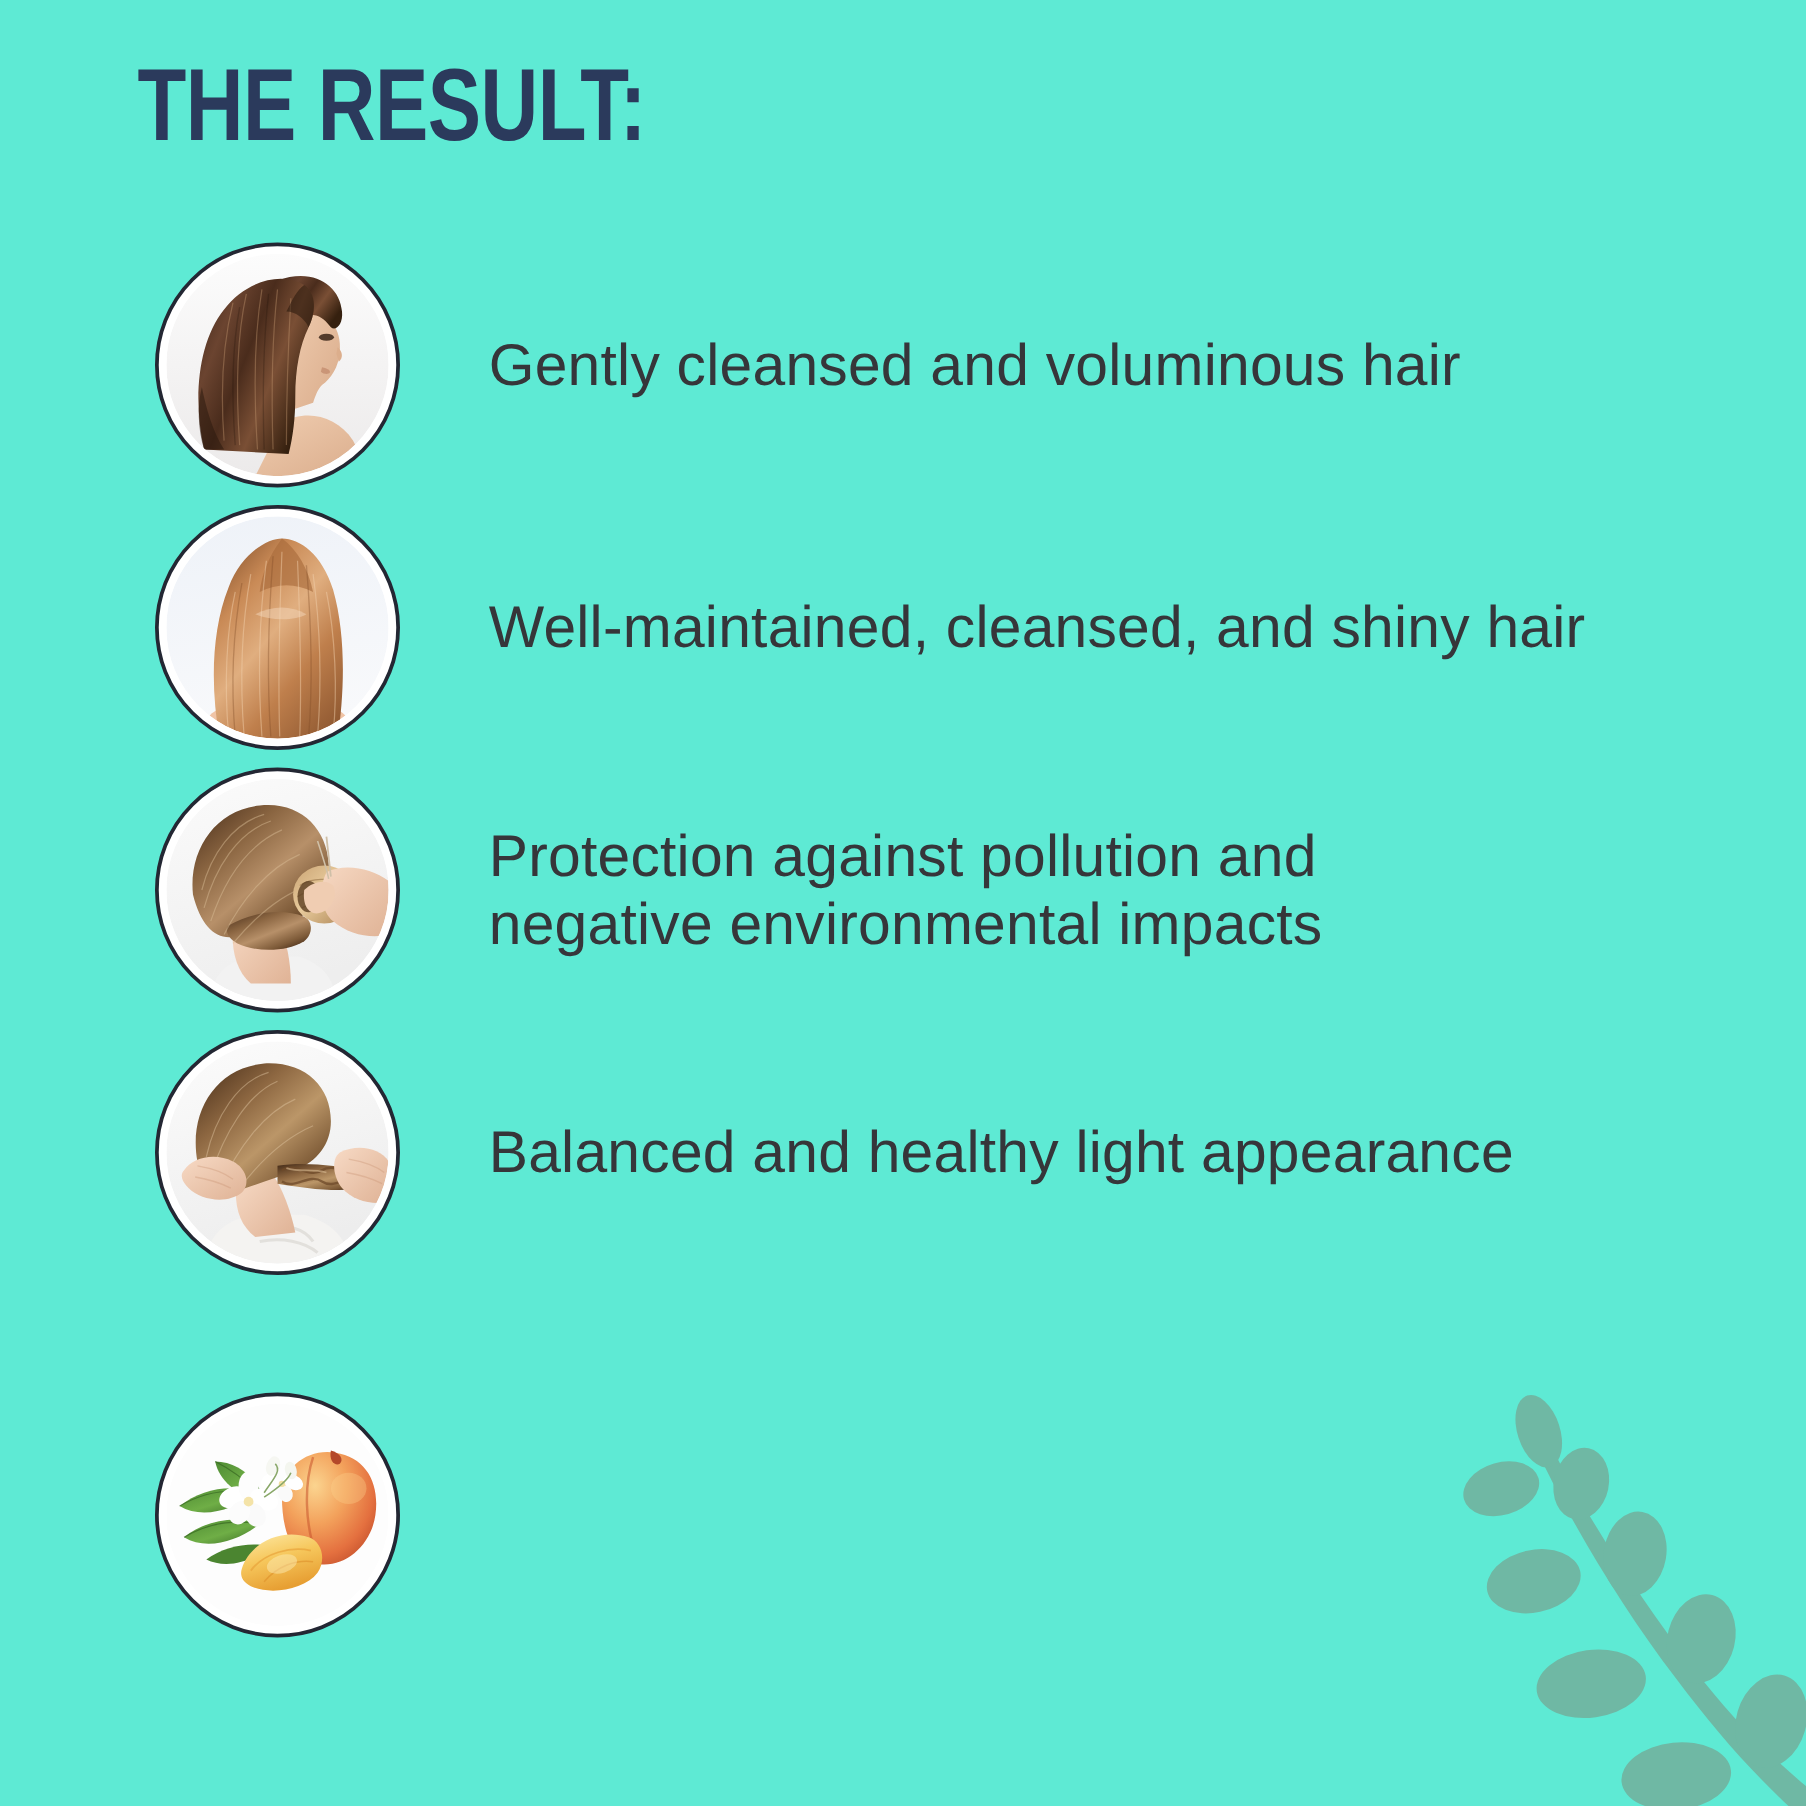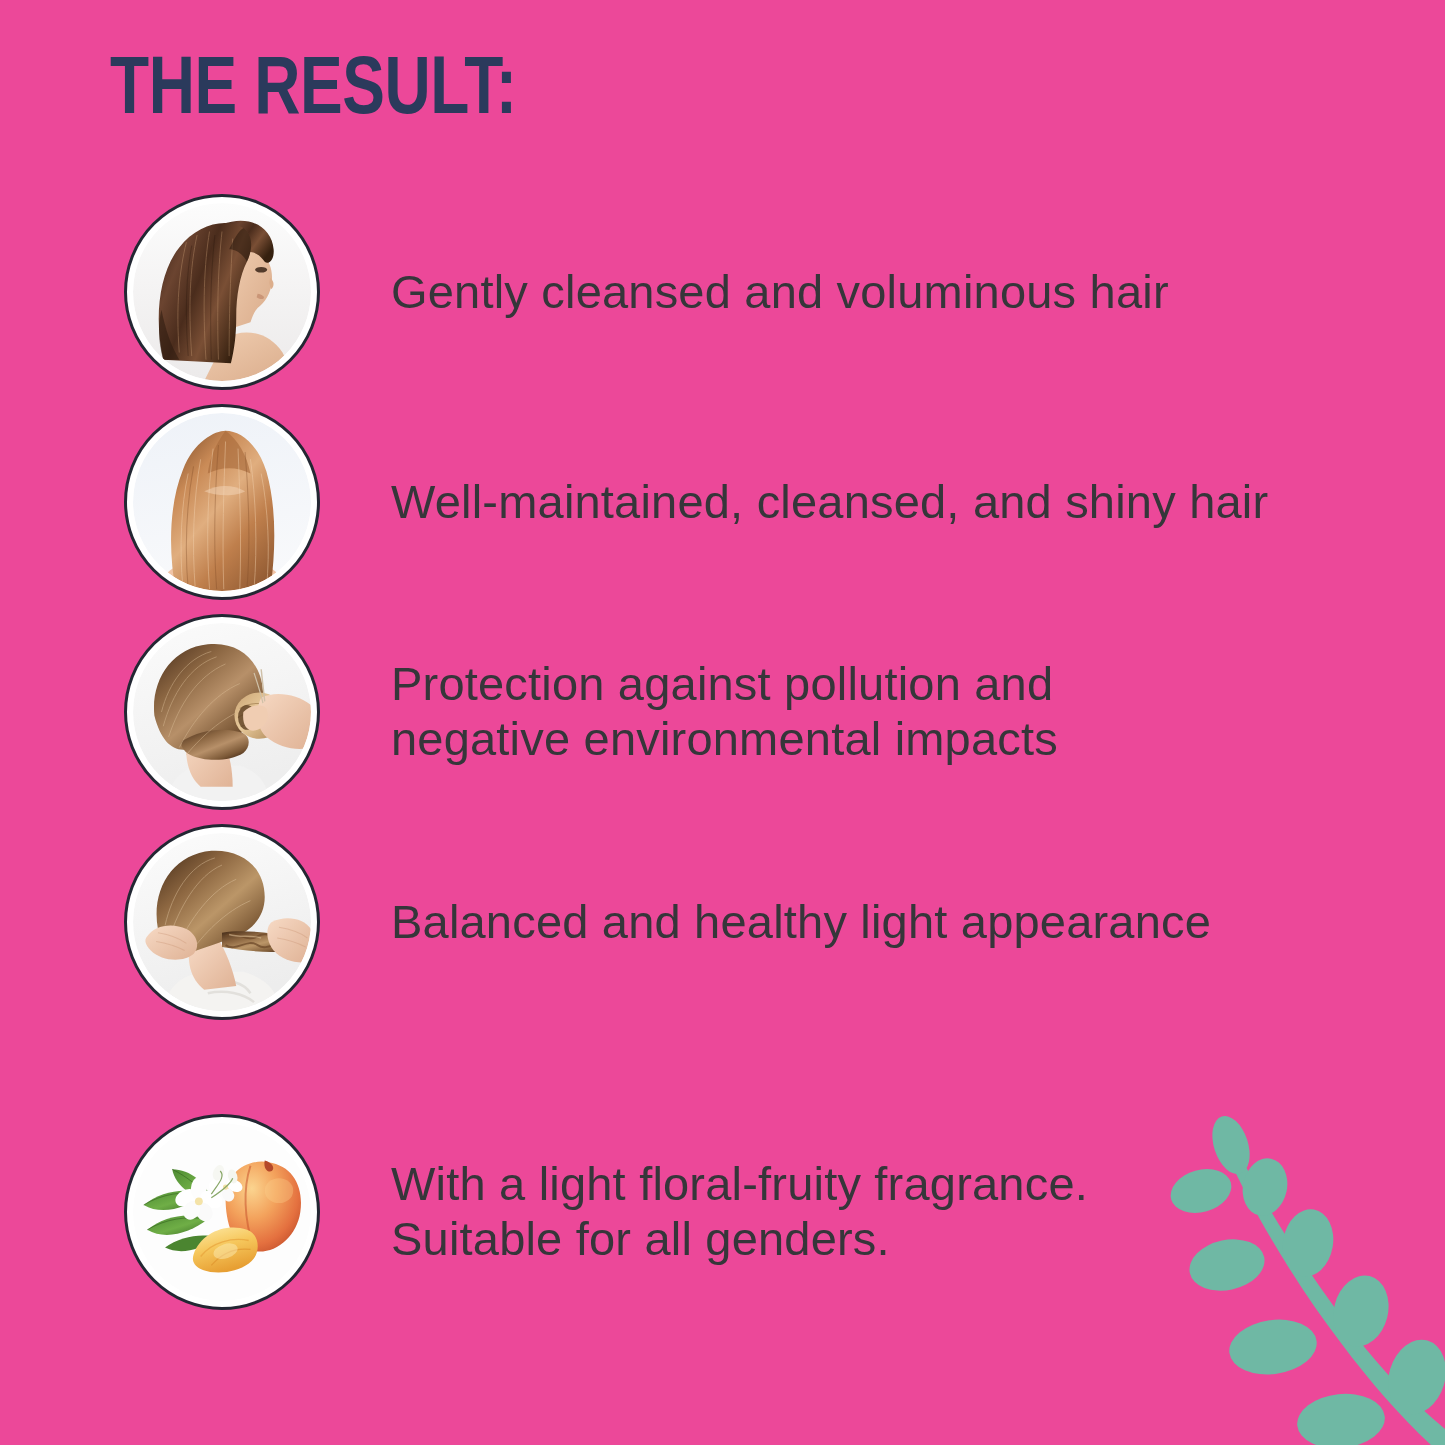--- a/index.html
+++ b/index.html
@@ -11,21 +11,21 @@
     height: 1445px;
     background: #E6E5E4;
     font-family: "Liberation Sans", sans-serif;
     overflow: hidden;
     position: relative;
   }
 
   #infographic {
     position: absolute;
     inset: 0;
-    background: #ec4899;
+    background: #5eead4;
     padding-left: 28px;
   }
 
   
   .title {
     position: absolute;
     left: 110px;
     top: 44px;
     font-family: "Liberation Sans Narrow", "Liberation Sans", sans-serif;
     font-size: 82px;
@@ -402,22 +402,20 @@
               </g>
               <ellipse cx="48" cy="28" rx="3" ry="4.5" fill="#f6f7f2" transform="rotate(20 48 28)"></ellipse>
               <ellipse cx="56" cy="30" rx="2.6" ry="4" fill="#f4f6ef" transform="rotate(-15 56 30)"></ellipse>
               <path d="M44 40 C48 34 52 30 49 27" stroke="#8aa86a" stroke-width="0.7" fill="none"></path>
               <path d="M44 42 C50 38 55 34 56 31" stroke="#8aa86a" stroke-width="0.7" fill="none"></path>
             </g>
           </svg>
         </div>
       </div>
     </div>
-    <div class="row-text">With a light floral-fruity fragrance.
-Suitable for all genders.</div>
   </div>
 
   <div class="branch">
     <svg viewBox="0 0 300 330" preserveAspectRatio="xMidYMax meet">
       <g fill="#6FB8A4">
 
         <path d="M84 44 C108 96 150 168 196 228 C226 268 254 300 286 330 L300 330 L300 314 C266 286 236 254 210 220 C166 162 124 98 96 42 Z"></path>
 
         <ellipse cx="86" cy="30" rx="17" ry="30" transform="rotate(-18 86 30)"></ellipse>
         <ellipse cx="120" cy="72" rx="22" ry="29" transform="rotate(12 120 72)"></ellipse>

